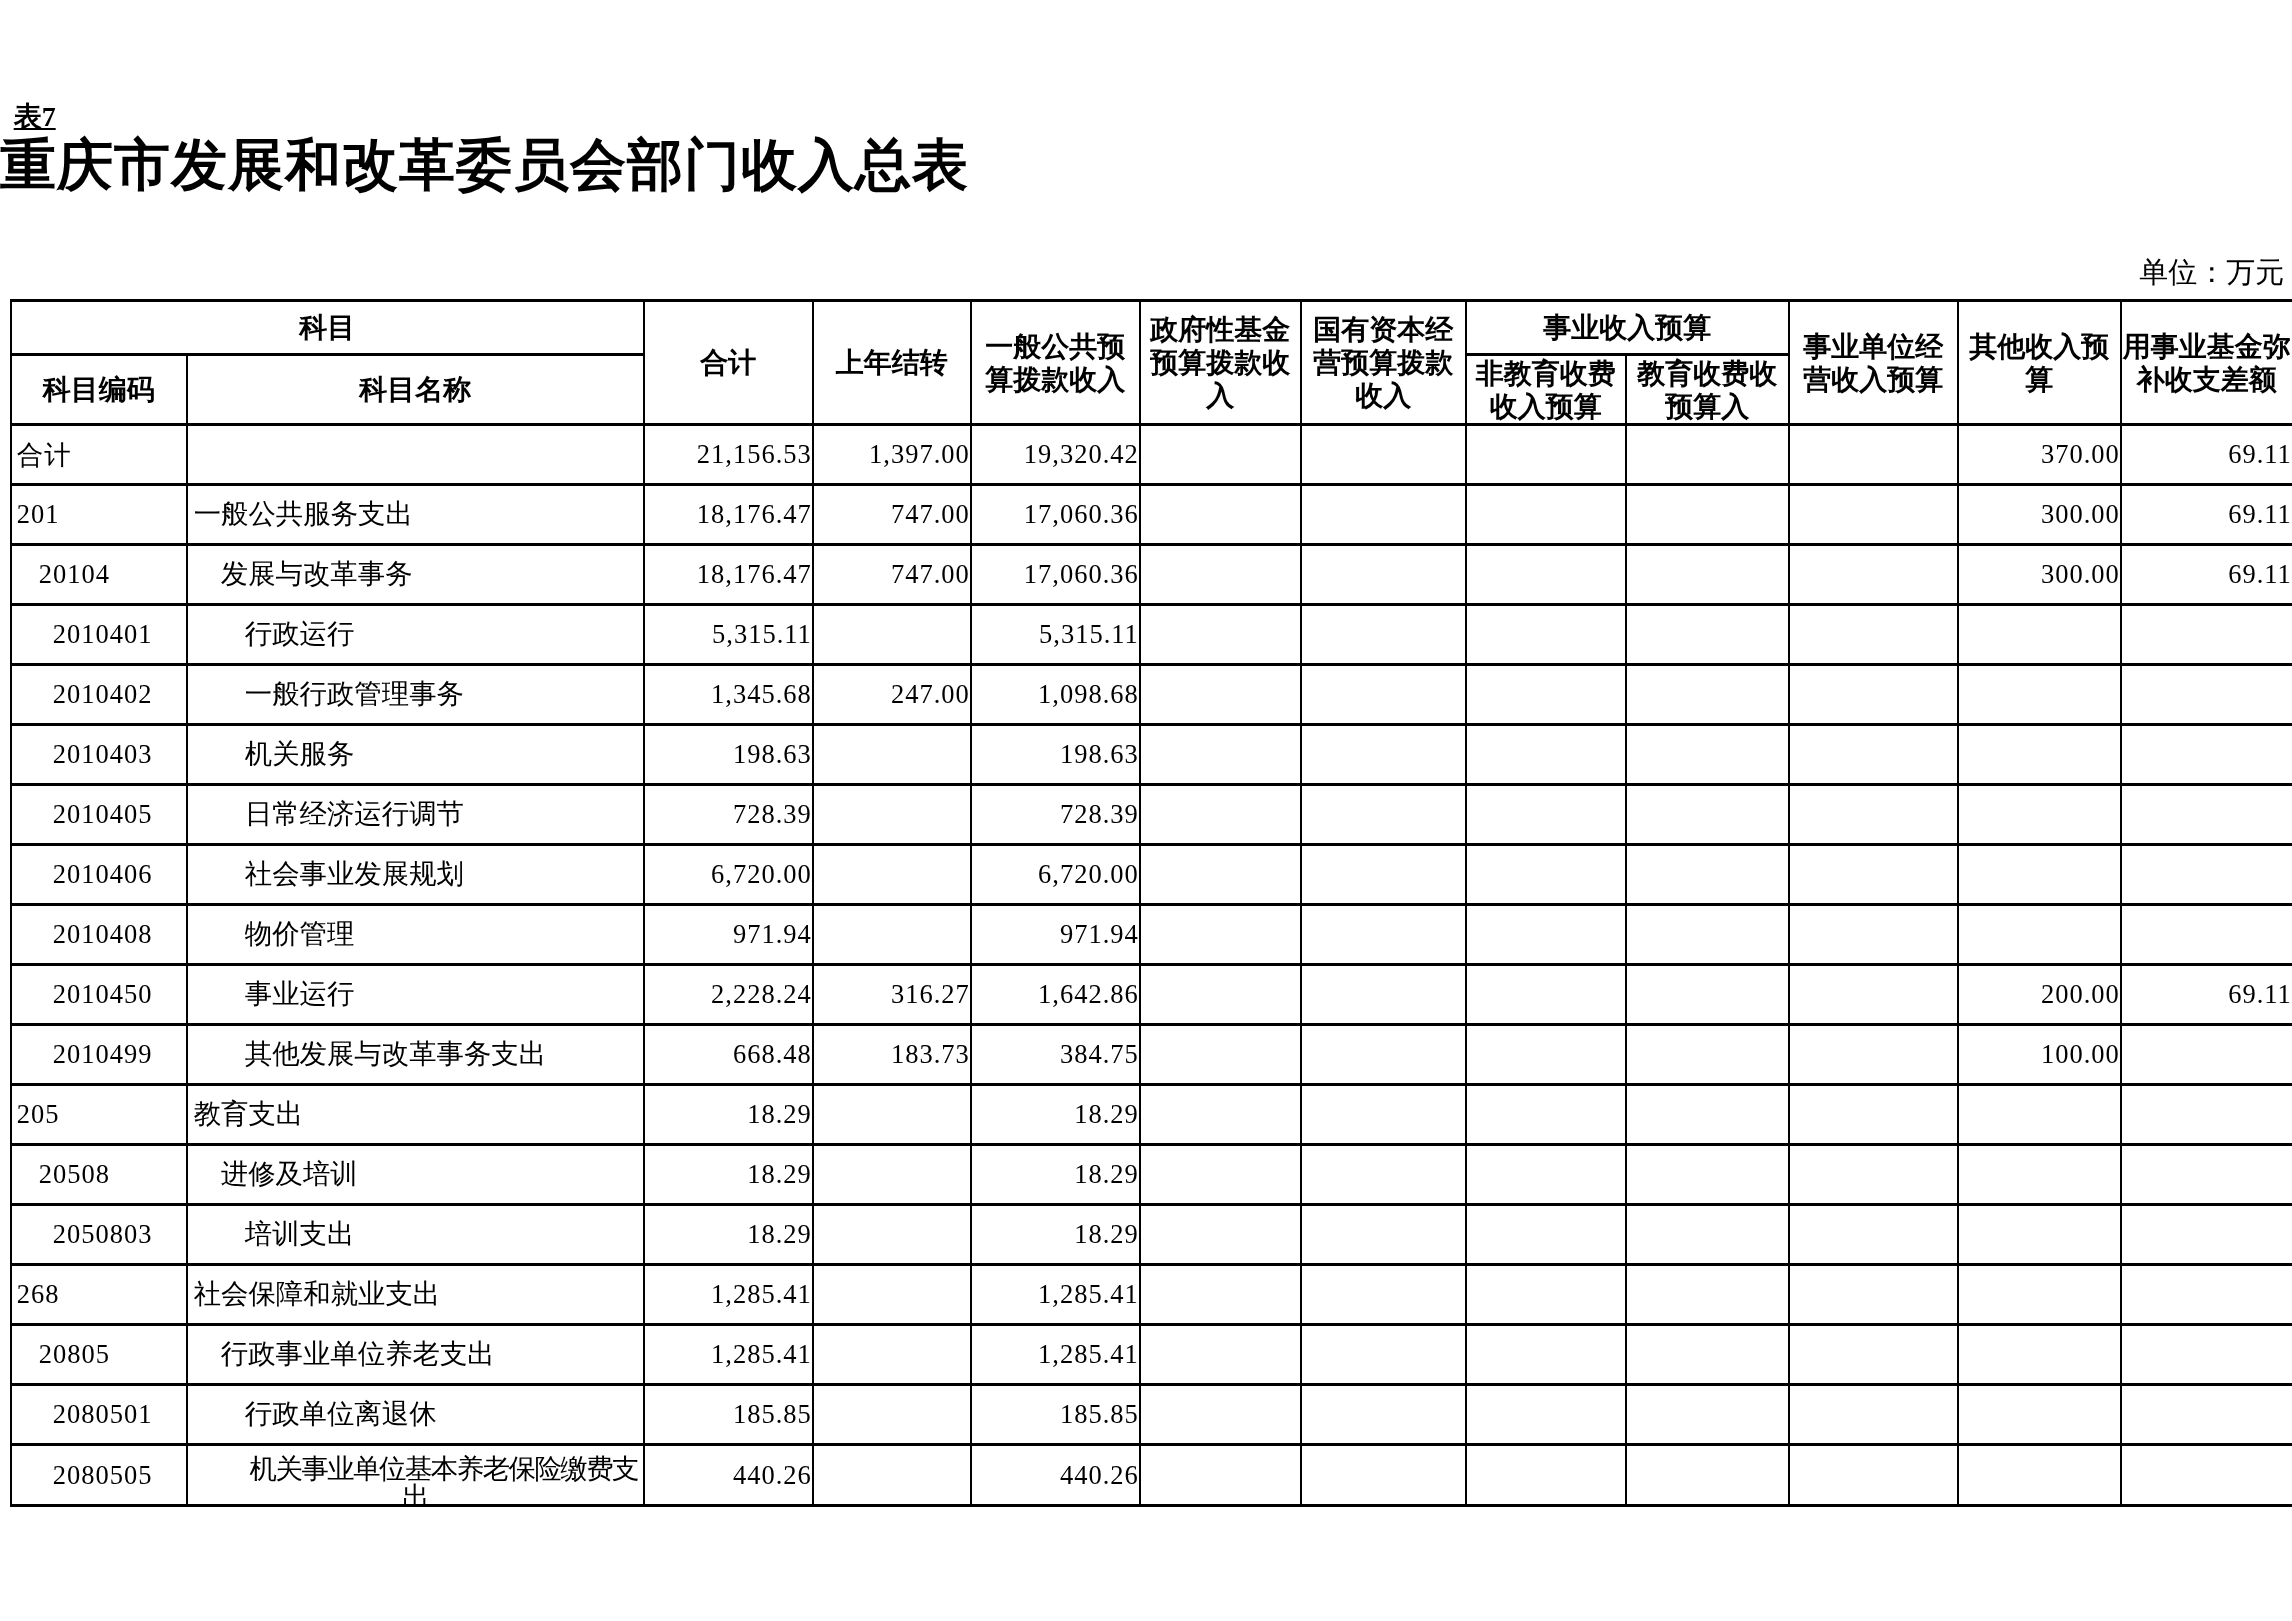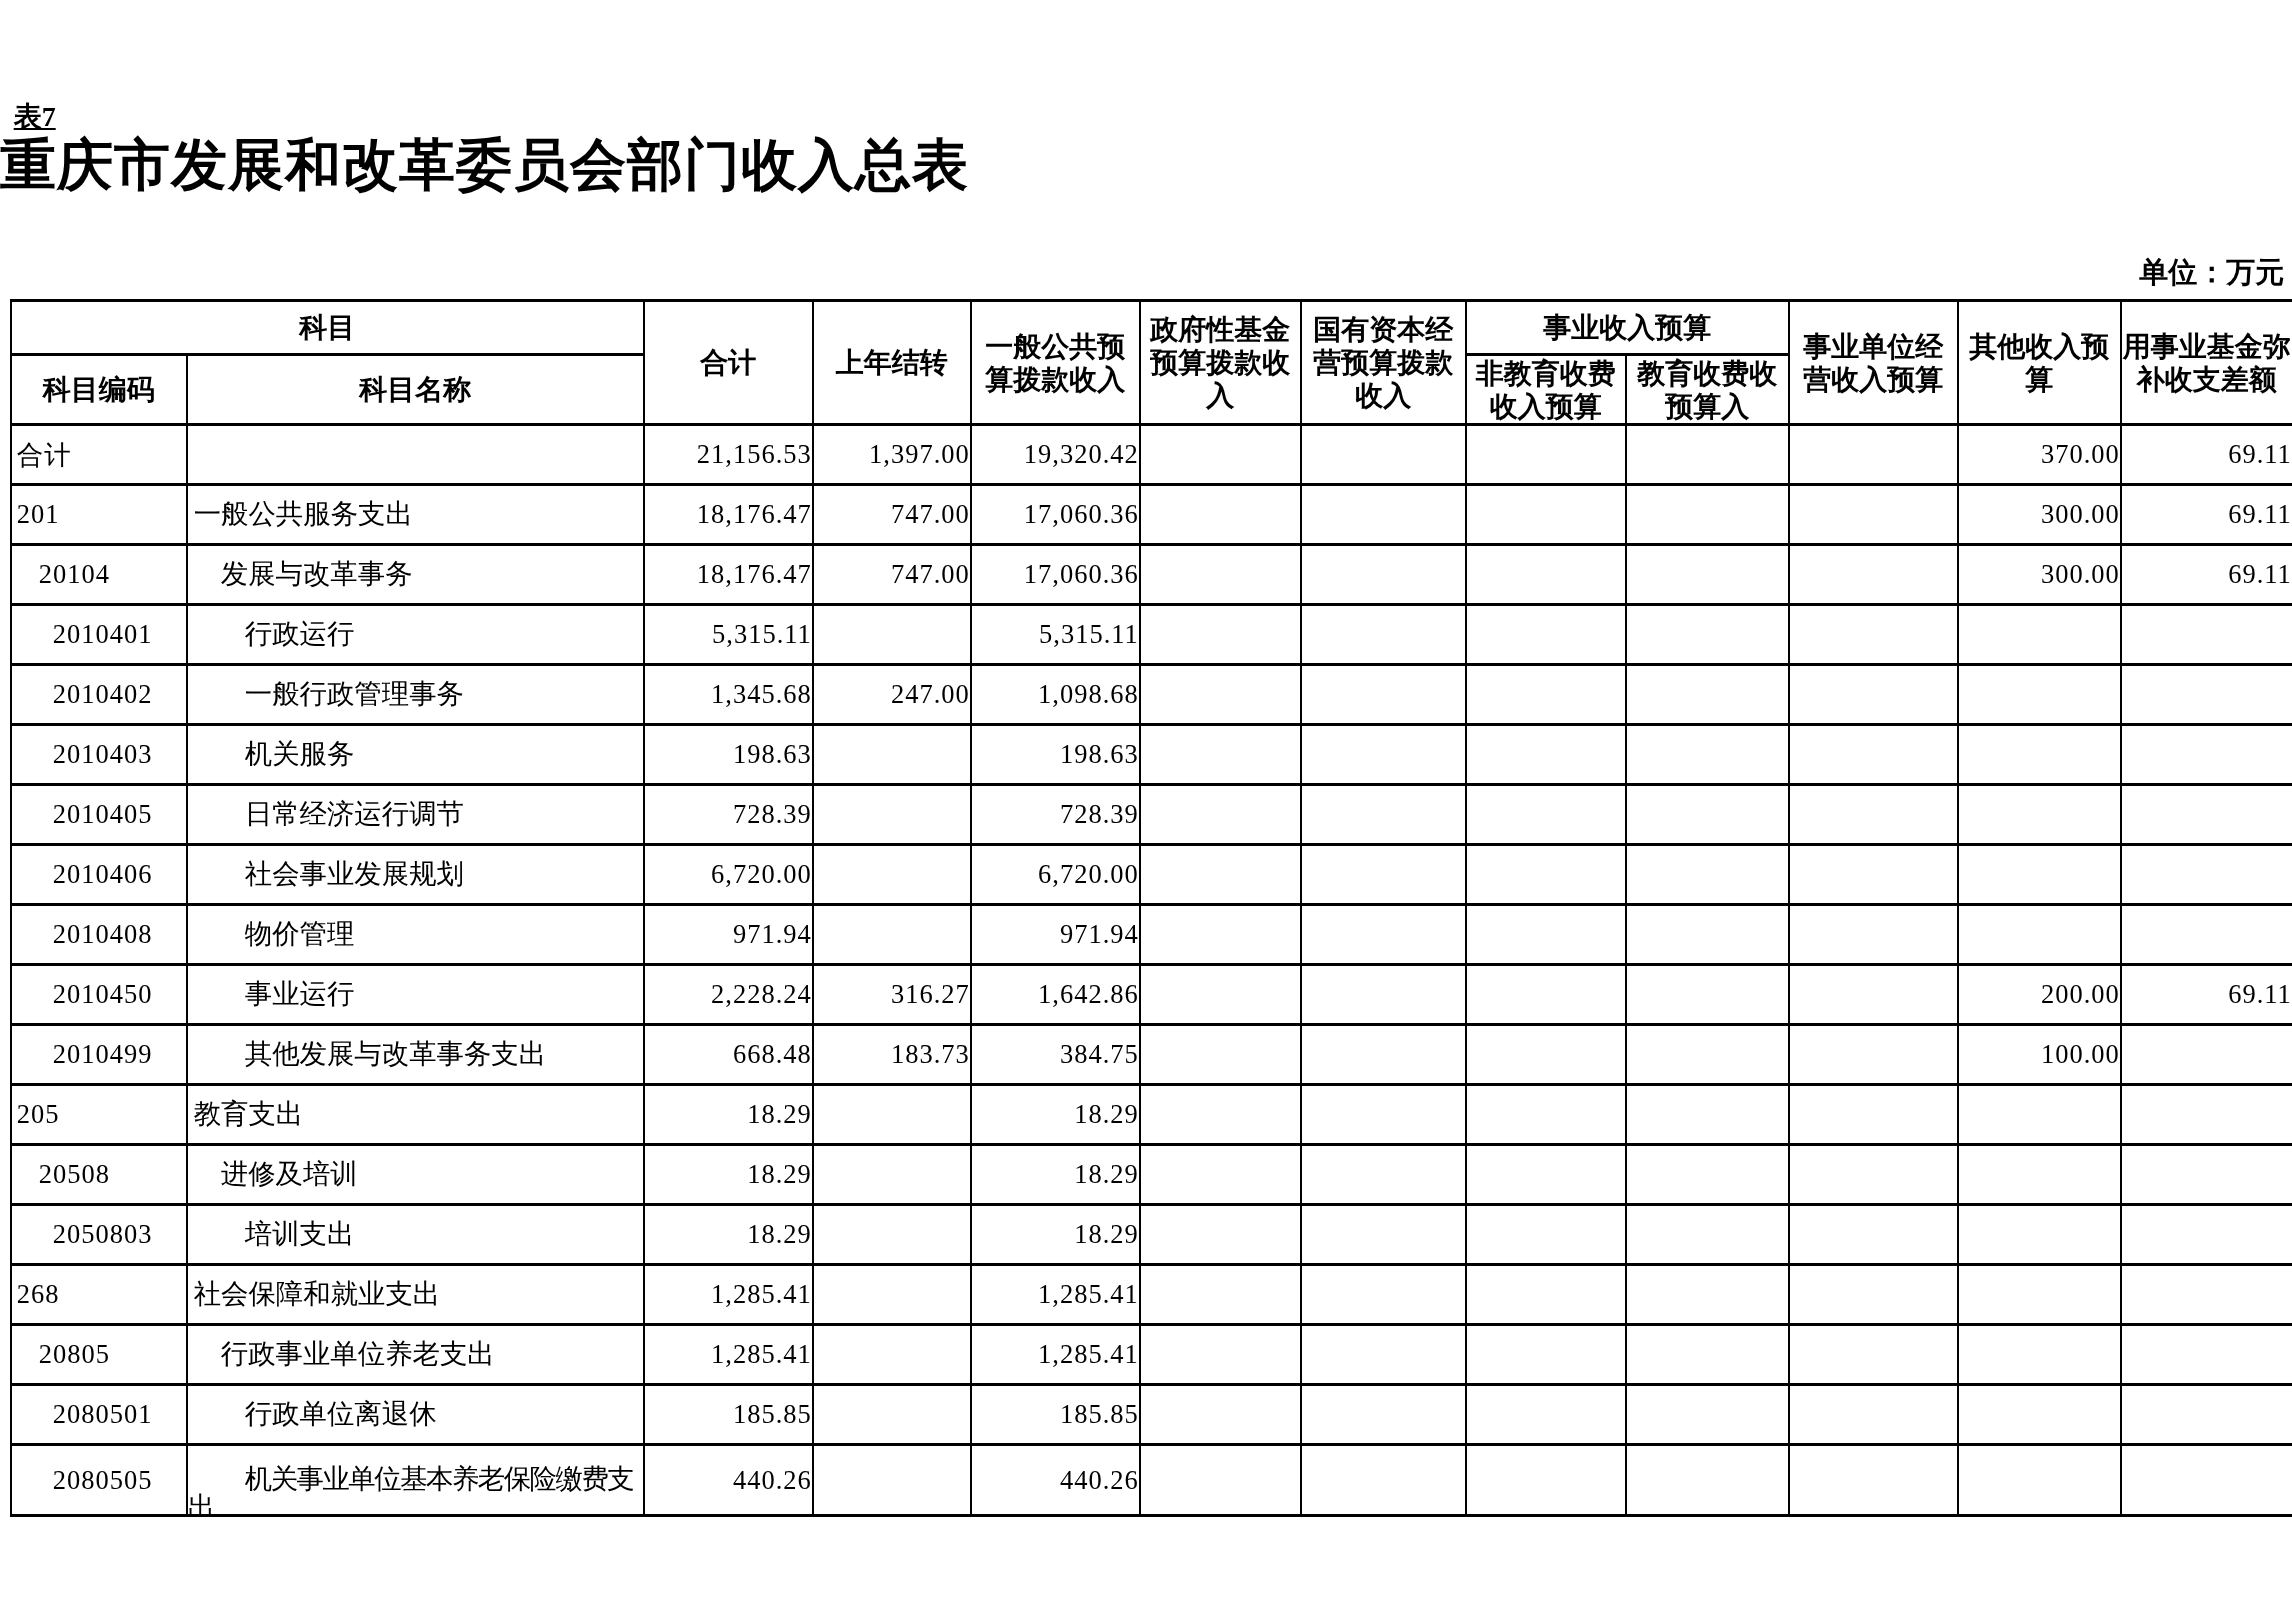--- a/index.html
+++ b/index.html
@@ -16,21 +16,20 @@
     font-size:28px; font-weight:bold;text-decoration:underline;
   }
   .title {
     position:absolute; left:0; top:128px; width:2122px;
     margin:0; text-align:left;
     font-size:56px; font-weight:bold; letter-spacing:1px;
   }
   .unit {
     position:absolute; top:253px; right:8.8px;
     font-size:29px;
-    font-weight:bold;
   }
   table.budget {
     position:absolute; left:9.8px; top:299px;
     width:2279px;
     border-collapse:collapse; table-layout:fixed;
     font-family:"Liberation Serif","DejaVu Serif",serif;
   }
   table.budget th, table.budget td {
     border:solid #000; border-width:3.9px 2.9px;
     padding:0; overflow:hidden;
@@ -49,22 +48,23 @@
   td.code.lvl0 { padding-left:4.9px; }
   td.code.lvl1 { padding-left:27px; }
   td.code.lvl2 { padding-left:41px; }
   td.name { text-align:left; padding-left:2px; line-height:29px; }
   td.name.lvl0 { text-indent:5.9px; }
   td.name.lvl1 { text-indent:33px; }
   td.name.lvl2 { text-indent:57px; }
   td.name.long { vertical-align:top; }
   td.name.long .nclip {
     max-height:49px; overflow:hidden;
-    line-height:28px; padding-top:19px;
+    line-height:28px; padding-top:9px;
     letter-spacing:-1.5px;
+    text-align:center;
   }
   td.num { text-align:right; padding-right:9.8px; font-size:26.5px; letter-spacing:1px; }
 </style>
 </head>
 <body>
 
 <div class="sheet">
   <div class="table-label">表7</div>
   <h1 class="title">重庆市发展和改革委员会部门收入总表</h1>
   <div class="unit">单位：万元</div>

